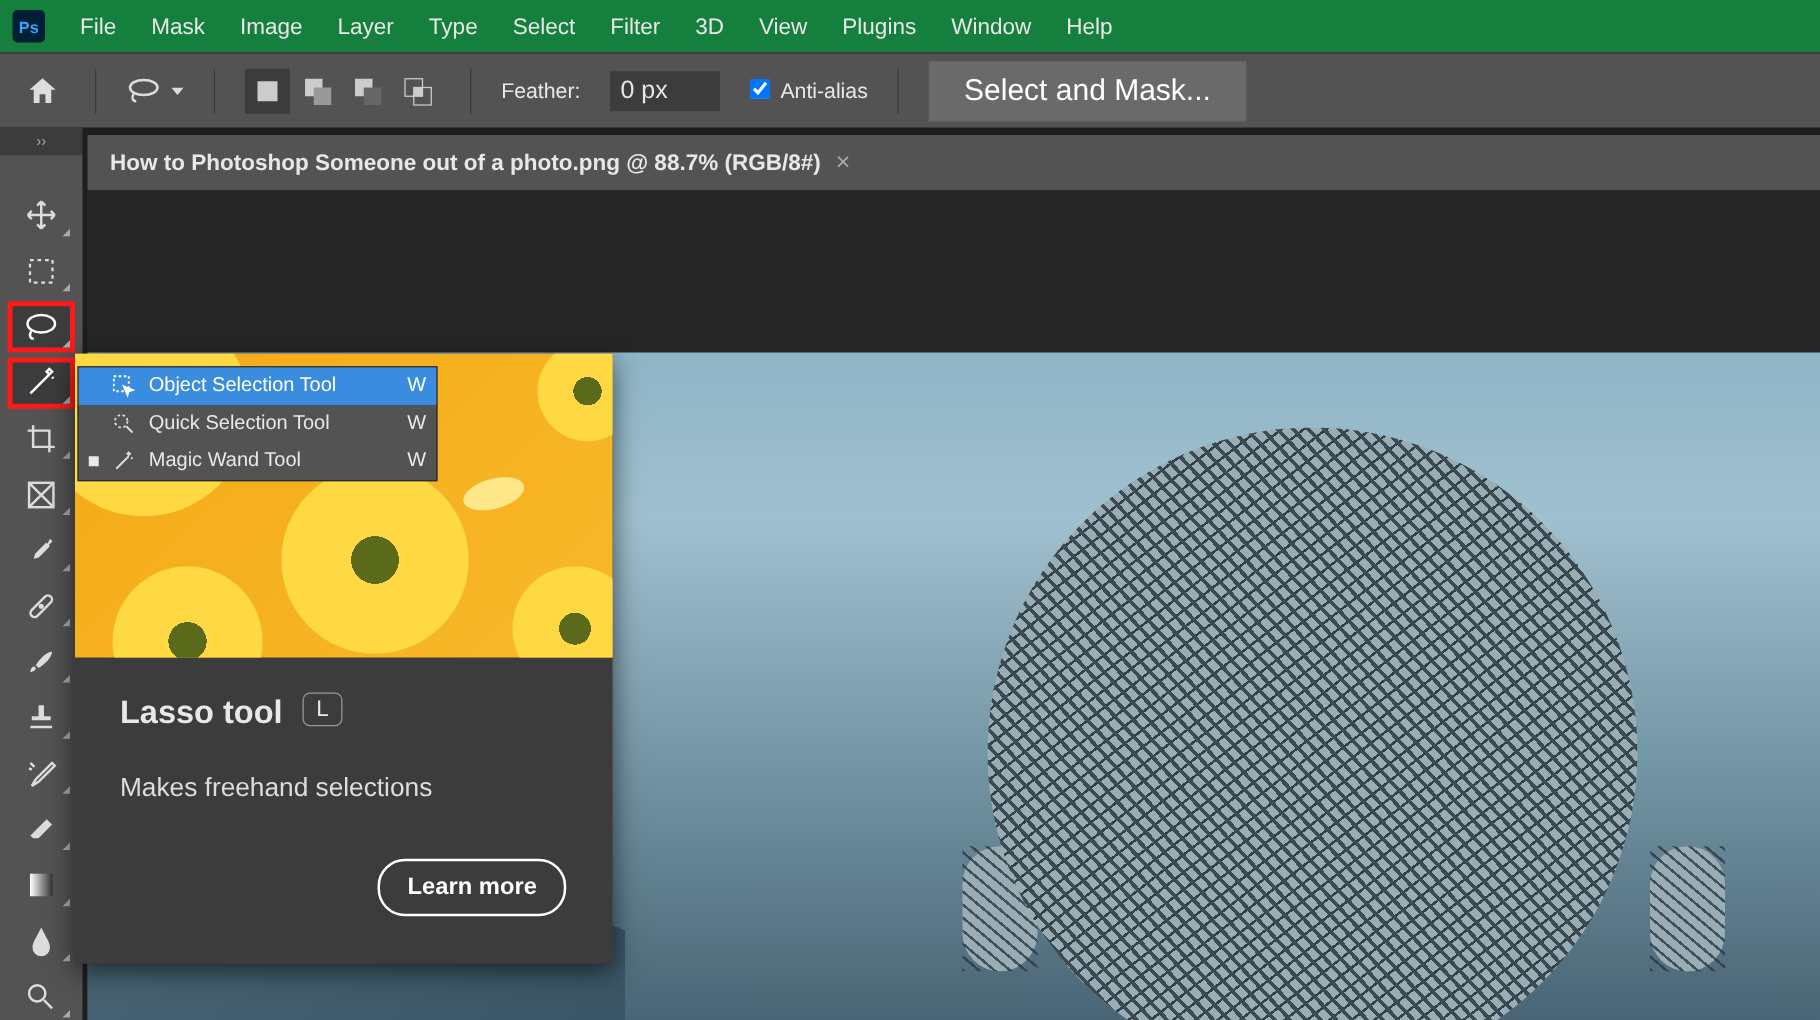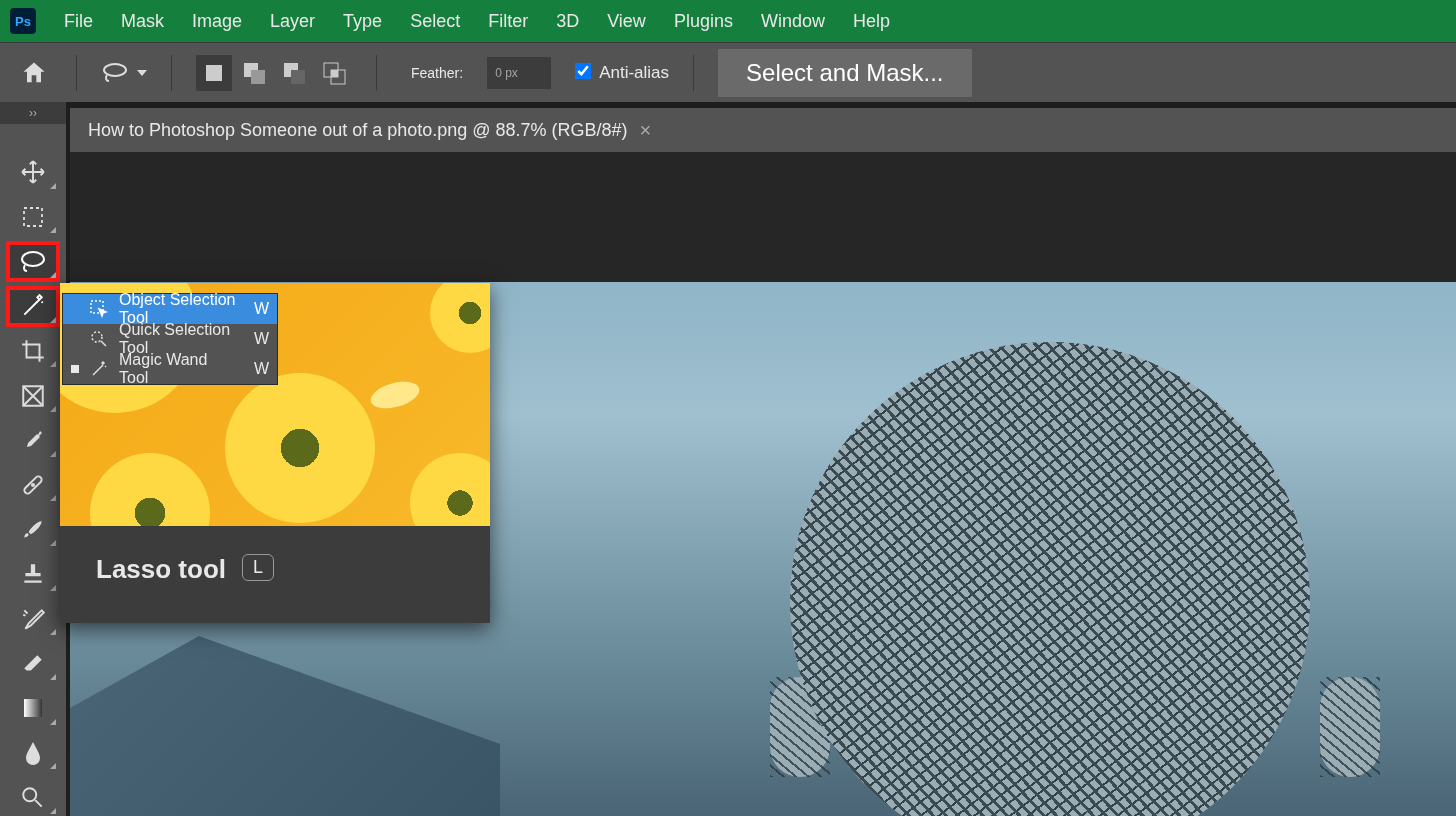--- a/index.html
+++ b/index.html
@@ -6,43 +6,43 @@
 body{background:#1e1e1e;color:#e8e8e8;width:1456px;height:816px;overflow:hidden;position:relative}
 .menubar{height:42px;background:#15803d;display:flex;align-items:center;padding:0 10px;gap:28px;font-size:18px}
 .ps-logo{width:26px;height:26px;background:#001e36;border-radius:4px;display:flex;align-items:center;justify-content:center;color:#31a8ff;font-weight:700;font-size:13px}
 .menu-item{cursor:default}
 .optbar{height:60px;background:#535353;border-top:1px solid #3a3a3a;display:flex;align-items:center;padding:0 16px;gap:24px}
 .home-btn{width:36px;height:40px;display:flex;align-items:center;justify-content:center}
 .tool-chip{display:flex;align-items:center;gap:8px}
 .sel-mode{display:flex;gap:4px}
 .sel-mode-btn{width:36px;height:36px;display:flex;align-items:center;justify-content:center;background:transparent}
 .sel-mode-btn.active{background:#3c3c3c}
-.feather-label{font-size:14px;margin-left:10px}
-.feather-input{width:64px;height:32px;background:#3c3c3c;border:none;color:#a3a3a3;padding:0 8px;font-size:12px}
+.feather-label{font-size:17px;margin-left:0}
+.feather-input{width:88px;height:32px;background:#3c3c3c;border:none;color:#e5e5e5;padding:0 8px;font-size:20px}
 .chk{display:flex;align-items:flex-start;gap:8px;font-size:17px}
 .chk input{width:16px;height:16px}
 .sel-mask-btn{background:#6a6a6a;padding:10px 28px;font-size:24px;color:#fff;border:none}
 .divider{width:1px;height:36px;background:#3a3a3a}
 .tabbar{position:absolute;left:70px;top:108px;height:44px;background:#535353;display:flex;align-items:center;padding:0 18px;font-size:18px;gap:12px;width:calc(100% - 70px)}
 .tabbar .close{color:#aaa;font-size:20px}
 .expand-btn{position:absolute;left:0;top:102px;width:66px;height:22px;background:#3c3c3c;display:flex;align-items:center;justify-content:center;font-size:12px;color:#aaa}
 .toolbar{position:absolute;left:0;top:124px;width:66px;background:#535353;height:calc(100% - 124px);display:flex;flex-direction:column;align-items:center;padding-top:30px;gap:8px}
 .tool-btn{width:50px;height:40px;display:flex;align-items:center;justify-content:center;position:relative}
 .tool-btn.hi{outline:4px solid #ff1a1a;outline-offset:-2px;background:#3c3c3c}
 .tool-corner{position:absolute;right:2px;bottom:2px;width:0;height:0;border-right:6px solid #aaa;border-top:6px solid transparent}
 .canvas{position:absolute;left:70px;top:152px;right:0;bottom:0;background:#262626}
 .canvas-img{position:absolute;left:0;top:130px;right:0;bottom:0;background:linear-gradient(180deg,#8fb5c7 0%,#a0c0cf 25%,#6a8b9a 70%,#4a6575 100%);overflow:hidden}
 .mountain{position:absolute;left:0;bottom:0;width:430px;height:180px;background:linear-gradient(135deg,#4a6575 0%,#3a5565 100%);clip-path:polygon(0 40%,30% 0,100% 60%,100% 100%,0 100%)}
 .head{position:absolute;left:720px;top:60px;width:520px;height:520px;border-radius:50%;background:#9badb4;overflow:hidden}
 .head::before{content:"";position:absolute;inset:0;background:repeating-linear-gradient(47deg,#2a3a42 0 3px,transparent 3px 9px),repeating-linear-gradient(-38deg,#1e2e36 0 2px,transparent 2px 11px);opacity:.85}
 .ear-l,.ear-r{position:absolute;width:60px;height:100px;background:#9badb4;top:395px;border-radius:30px}
 .ear-l{left:700px}
 .ear-r{left:1250px}
 .ear-l::before,.ear-r::before{content:"";position:absolute;inset:0;background:repeating-linear-gradient(40deg,#2a3a42 0 2px,transparent 2px 8px);opacity:.8}
-.flyout{position:absolute;left:62px;top:293px;width:216px;background:#535353;border:1px solid #2a2a2a;z-index:20}
+.flyout{position:absolute;left:62px;top:293px;width:288px;background:#535353;border:1px solid #2a2a2a;z-index:20}
 .flyout-row{height:30px;display:flex;align-items:center;padding:0 8px;gap:10px;font-size:16px}
 .flyout-row.sel{background:#3a8dde;color:#fff}
 .flyout-dot{width:8px;height:8px;background:#e8e8e8;visibility:hidden}
 .flyout-row.active .flyout-dot{visibility:visible}
 .flyout-icon{width:20px;height:20px;display:flex;align-items:center;justify-content:center}
 .flyout-label{flex:1}
 .flyout-key{width:20px;text-align:right}
 .tooltip{position:absolute;left:60px;top:283px;width:430px;background:#3c3c3c;z-index:10;box-shadow:0 6px 20px rgba(0,0,0,.6)}
 .tt-img{height:243px;background:linear-gradient(135deg,#f5a916 0%,#f7b92a 100%);position:relative;overflow:hidden}
 .flower{position:absolute;border-radius:50%}
@@ -128,21 +128,21 @@
     <input type="checkbox" checked="" style="">
     <span>Anti-alias</span>
   </label>
   <div class="divider"></div>
   <button class="sel-mask-btn">Select and Mask...</button>
 </div>
 
 <div class="expand-btn">››</div>
 
 <div class="tabbar">
-  <span style="font-weight:400">How to Photoshop Someone out of a photo.png @ 88.7% (RGB/8#)</span>
+  <span style="font-weight:700">How to Photoshop Someone out of a photo.png @ 88.7% (RGB/8#)</span>
   <span class="close">×</span>
 </div>
 
 <div class="toolbar">
   <div class="tool-btn">
       <svg width="26" height="26" viewBox="0 0 24 24" fill="none" stroke="#ddd" stroke-width="1.8">
         <path d="M12 2v20M2 12h20M12 2l-3 3M12 2l3 3M12 22l-3-3M12 22l3-3M2 12l3-3M2 12l3 3M22 12l-3-3M22 12l-3 3"></path>
       </svg>
       <div class="tool-corner"></div>
     </div>
@@ -258,20 +258,22 @@
       <div class="flower f3"></div>
       <div class="flower f4"></div>
       <div class="flower f5"></div>
     <div class="petal"></div>
   </div>
   <div class="tt-body">
     <div class="tt-title">
       <span>Lasso tool</span>
       <span class="tt-key">L</span>
     </div>
+    <div class="tt-desc">Makes freehand selections</div>
+    <button class="tt-learn">Learn more</button>
   </div>
 </div>
 
 <div class="flyout">
   <div class="flyout-row sel">
     <span class="flyout-dot"></span>
     <span class="flyout-icon">
         <svg width="18" height="18" viewBox="0 0 18 18" fill="none" stroke="#fff" stroke-width="1.5">
           <rect x="1" y="1" width="12" height="12" stroke-dasharray="2 2"></rect>
           <path d="M9 9l7 3-3 1-1 3z" fill="#fff"></path>

